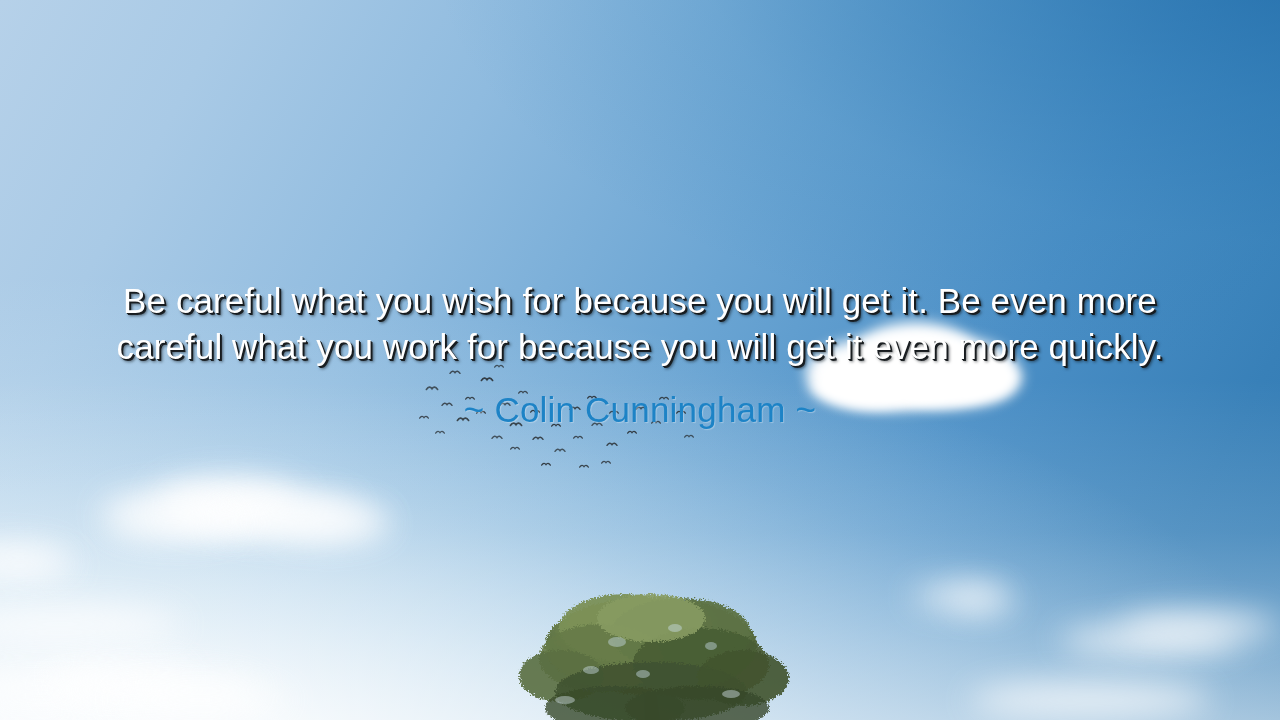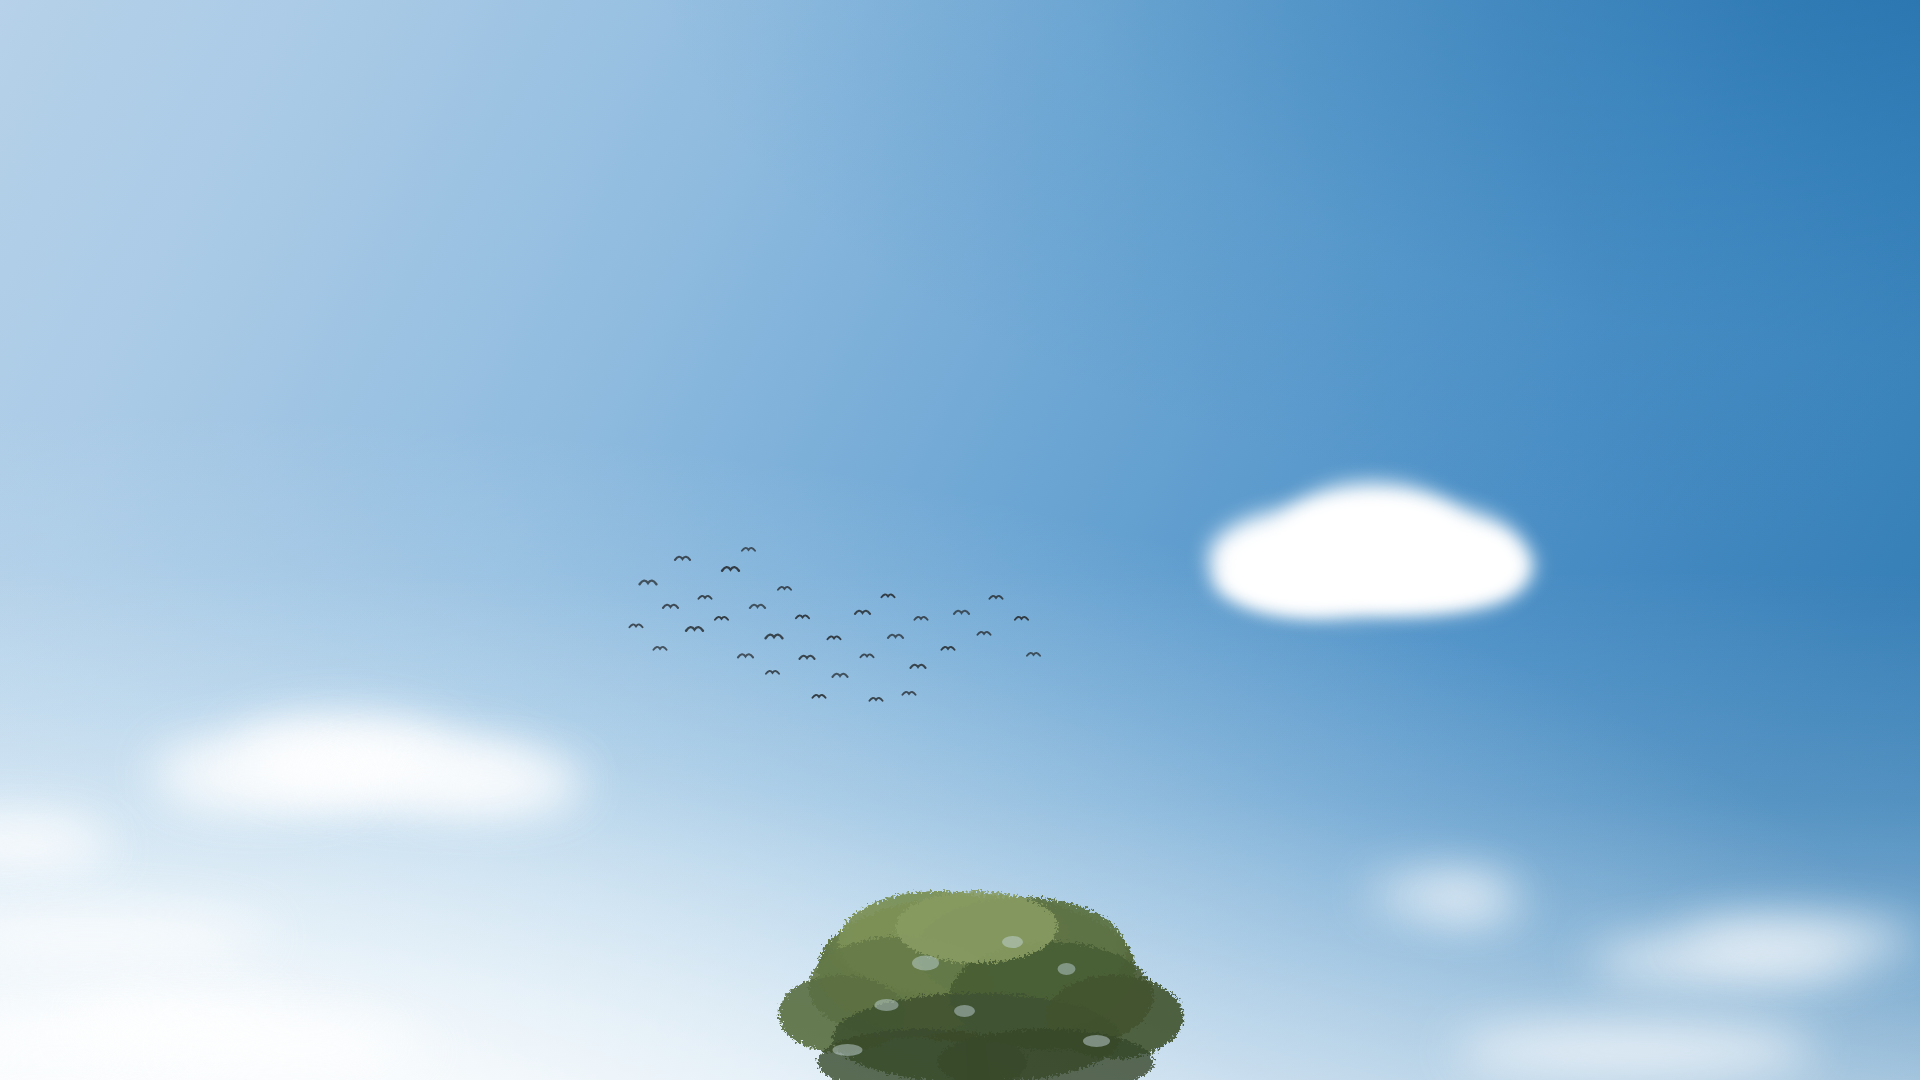--- a/index.html
+++ b/index.html
@@ -237,14 +237,18 @@
         <path d="M676.625 413.1375 Q679.03125 409.725 681 412.56875 Q682.96875 409.725 685.375 413.1375" fill="none" stroke="#2c3338" stroke-width="1.27" stroke-linecap="round" opacity="0.93"></path>
         <path d="M684.625 437.1375 Q687.03125 433.725 689 436.56875 Q690.96875 433.725 693.375 437.1375" fill="none" stroke="#2c3338" stroke-width="1.27" stroke-linecap="round" opacity="0.78"></path>
         <path d="M601.625 463.1375 Q604.03125 459.725 606 462.56875 Q607.96875 459.725 610.375 463.1375" fill="none" stroke="#2c3338" stroke-width="1.27" stroke-linecap="round" opacity="0.83"></path>
         <path d="M579.625 467.1375 Q582.03125 463.725 584 466.56875 Q585.96875 463.725 588.375 467.1375" fill="none" stroke="#2c3338" stroke-width="1.27" stroke-linecap="round" opacity="0.88"></path>
         <path d="M541.625 465.1375 Q544.03125 461.725 546 464.56875 Q547.96875 461.725 550.375 465.1375" fill="none" stroke="#2c3338" stroke-width="1.27" stroke-linecap="round" opacity="0.93"></path>
         <path d="M435.625 433.1375 Q438.03125 429.725 440 432.56875 Q441.96875 429.725 444.375 433.1375" fill="none" stroke="#2c3338" stroke-width="1.27" stroke-linecap="round" opacity="0.78"></path>
         <path d="M419.625 418.1375 Q422.03125 414.725 424 417.56875 Q425.96875 414.725 428.375 418.1375" fill="none" stroke="#2c3338" stroke-width="1.27" stroke-linecap="round" opacity="0.83"></path>
       </svg>
   </div>
 
+  <div id="quote-block">
+    <p id="quote-text">Be careful what you wish for because you will get it. Be even more careful what you work for because you will get it even more quickly.</p>
+    <p id="quote-author">~ Colin Cunningham ~</p>
+  </div>
 
 </div>
 
 </body></html>

